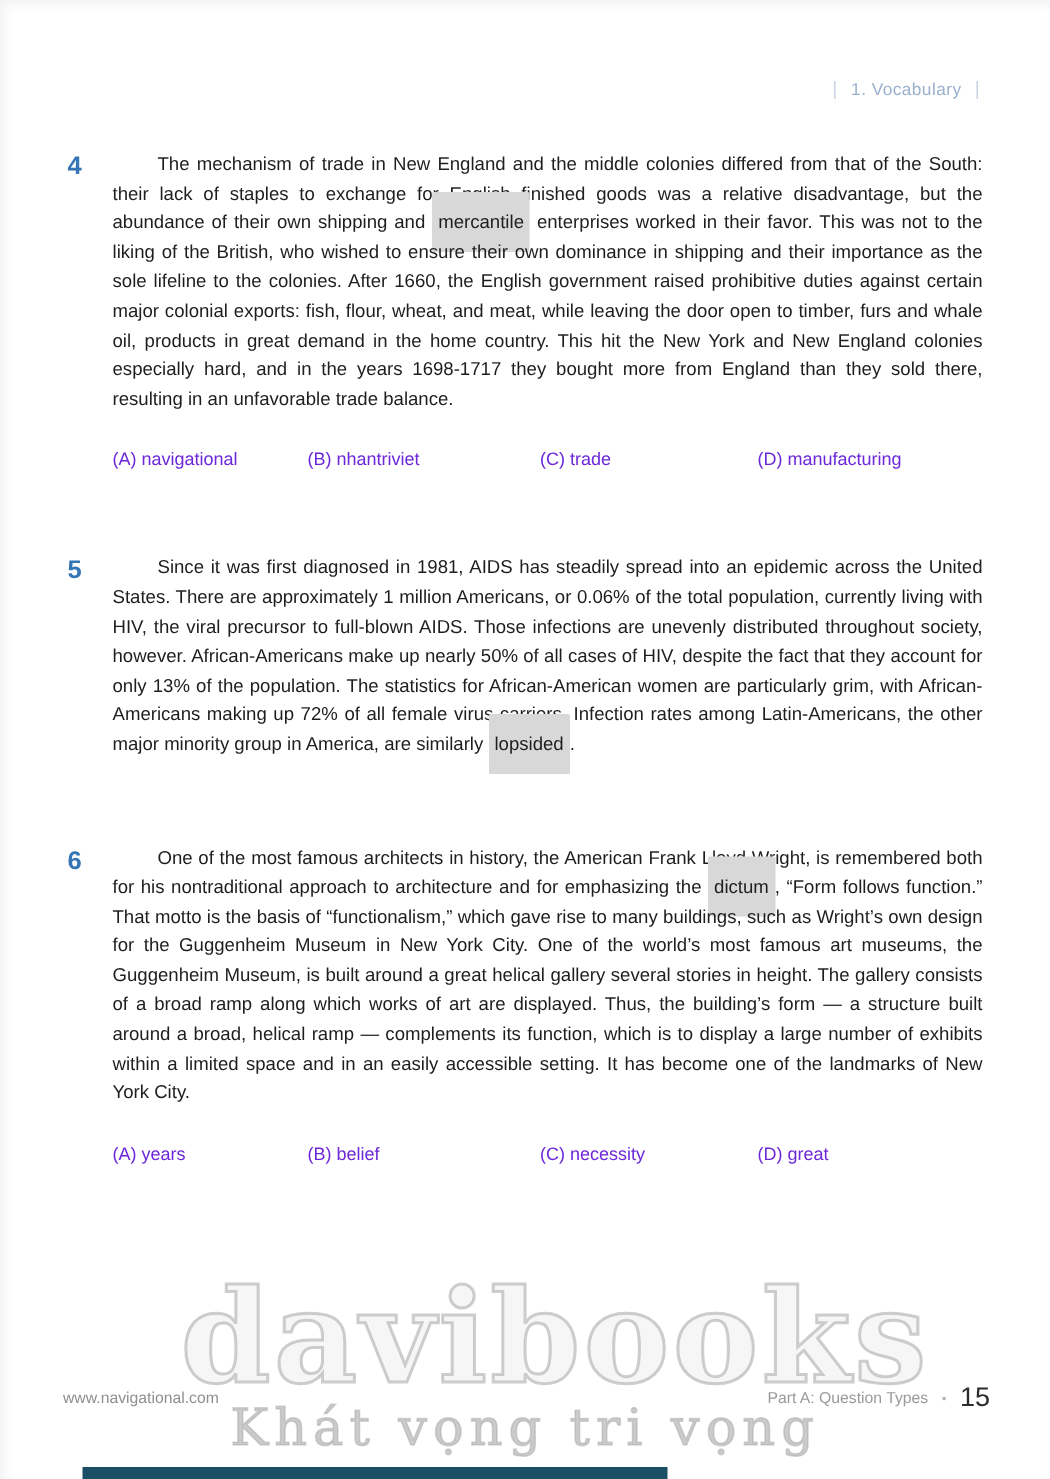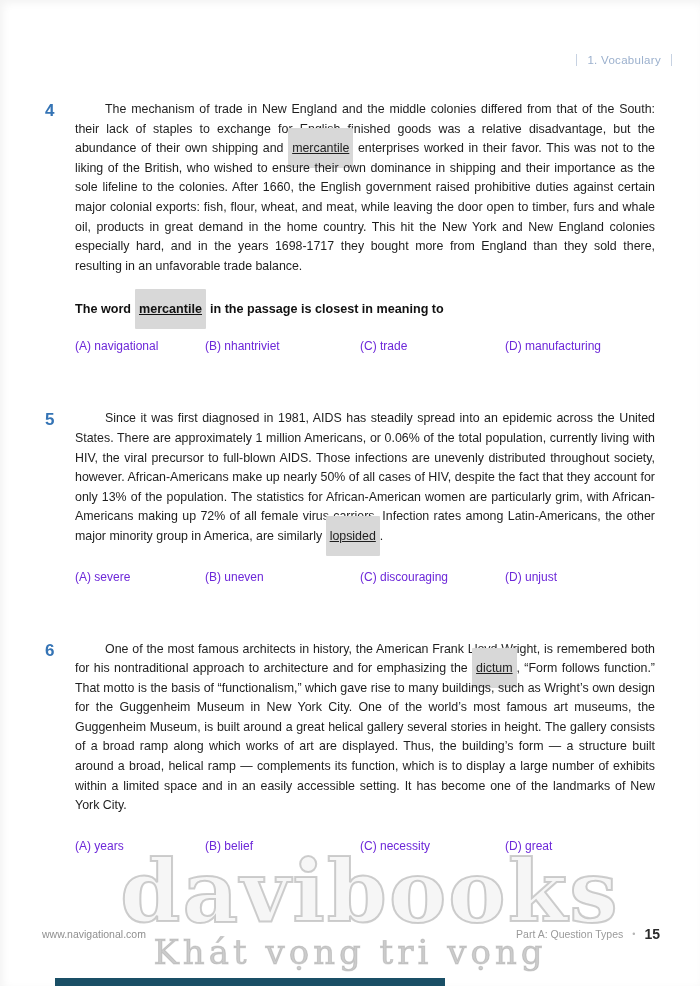--- a/index.html
+++ b/index.html
@@ -13,21 +13,21 @@
     margin: 0 auto;
     background: #ffffff;
     overflow: hidden;
     box-shadow: inset 3px 3px 8px rgba(0,0,0,0.05);
   }
 
   
   .page-header {
     position: absolute;
     top: 54px;
-    right: 28px;
+    right: 48px;
     display: flex;
     align-items: center;
     gap: 10px;
   }
   .hdr-bar {
     display: inline-block;
     width: 1px;
     height: 12px;
     background: #c7d2e2;
   }
@@ -62,21 +62,20 @@
     color: #1e1e1e;
     text-align: justify;
     text-indent: 30px;
   }
 
   .hl {
     background: #d8d8d8;
     padding: 13px 4px;
     border-radius: 1px;
     text-indent: 0;
-    text-decoration: underline;
   }
 
   .prompt {
     margin-top: 26px;
     font-size: 12.6px;
     font-weight: bold;
     color: #111;
   }
   .prompt .hl { margin: 0 4px; }
 
@@ -133,22 +132,22 @@
     font-size: 10.5px;
   }
   .footer-right { display: flex; align-items: center; gap: 9px; }
   .footer-section {
     color: #9a9a9a;
     font-size: 10.5px;
   }
   .footer-sep { color: #b5b5b5; font-size: 9px; }
   .footer-page {
     color: #2b2b2b;
-    font-size: 14px;
-    font-weight: bold;
+    font-size: 18px;
+    font-weight: normal;
   }
 
   .bottom-bar {
     position: absolute;
     left: 55px;
     bottom: 0;
     width: 390px;
     height: 8px;
     background: #1a4f66;
     z-index: 2;
@@ -164,40 +163,33 @@
     <span class="hdr-title">1. Vocabulary</span>
     <span class="hdr-bar"></span>
   </header>
 
   <main class="content">
 
     <section class="question">
       <div class="qnum">4</div>
       <div class="qbody">
         <p class="passage"><span>The mechanism of trade in New England and the middle colonies differed from that of the South: their lack of staples to exchange for English finished goods was a relative disadvantage, but the abundance of their own shipping and </span><span class="hl">mercantile</span><span> enterprises worked in their favor. This was not to the liking of the British, who wished to ensure their own dominance in shipping and their importance as the sole lifeline to the colonies. After 1660, the English government raised prohibitive duties against certain major colonial exports: fish, flour, wheat, and meat, while leaving the door open to timber, furs and whale oil, products in great demand in the home country. This hit the New York and New England colonies especially hard, and in the years 1698-1717 they bought more from England than they sold there, resulting in an unfavorable trade balance.</span></p>
-        <p class="prompt"><span>The word</span><span class="hl">mercantile</span><span>in the passage is closest in meaning to</span></p>
         <div class="options">
           <span class="opt">(A) navigational</span>
           <span class="opt">(B) nhantriviet</span>
           <span class="opt">(C) trade</span>
           <span class="opt">(D) manufacturing</span>
         </div>
       </div>
     </section>
 
     <section class="question">
       <div class="qnum">5</div>
       <div class="qbody">
         <p class="passage"><span>Since it was first diagnosed in 1981, AIDS has steadily spread into an epidemic across the United States. There are approximately 1 million Americans, or 0.06% of the total population, currently living with HIV, the viral precursor to full-blown AIDS. Those infections are unevenly distributed throughout society, however. African-Americans make up nearly 50% of all cases of HIV, despite the fact that they account for only 13% of the population. The statistics for African-American women are particularly grim, with African-Americans making up 72% of all female virus carriers. Infection rates among Latin-Americans, the other major minority group in America, are similarly </span><span class="hl">lopsided</span><span>.</span></p>
-        <div class="options">
-          <span class="opt">(A) severe</span>
-          <span class="opt">(B) uneven</span>
-          <span class="opt">(C) discouraging</span>
-          <span class="opt">(D) unjust</span>
-        </div>
       </div>
     </section>
 
     <section class="question">
       <div class="qnum">6</div>
       <div class="qbody">
         <p class="passage"><span>One of the most famous architects in history, the American Frank Lloyd Wright, is remembered both for his nontraditional approach to architecture and for emphasizing the </span><span class="hl">dictum</span><span>, “Form follows function.” That motto is the basis of “functionalism,” which gave rise to many buildings, such as Wright’s own design for the Guggenheim Museum in New York City. One of the world’s most famous art museums, the Guggenheim Museum, is built around a great helical gallery several stories in height. The gallery consists of a broad ramp along which works of art are displayed. Thus, the building’s form — a structure built around a broad, helical ramp — complements its function, which is to display a large number of exhibits within a limited space and in an easily accessible setting. It has become one of the landmarks of New York City.</span></p>
         <div class="options">
           <span class="opt">(A) years</span>
           <span class="opt">(B) belief</span>

